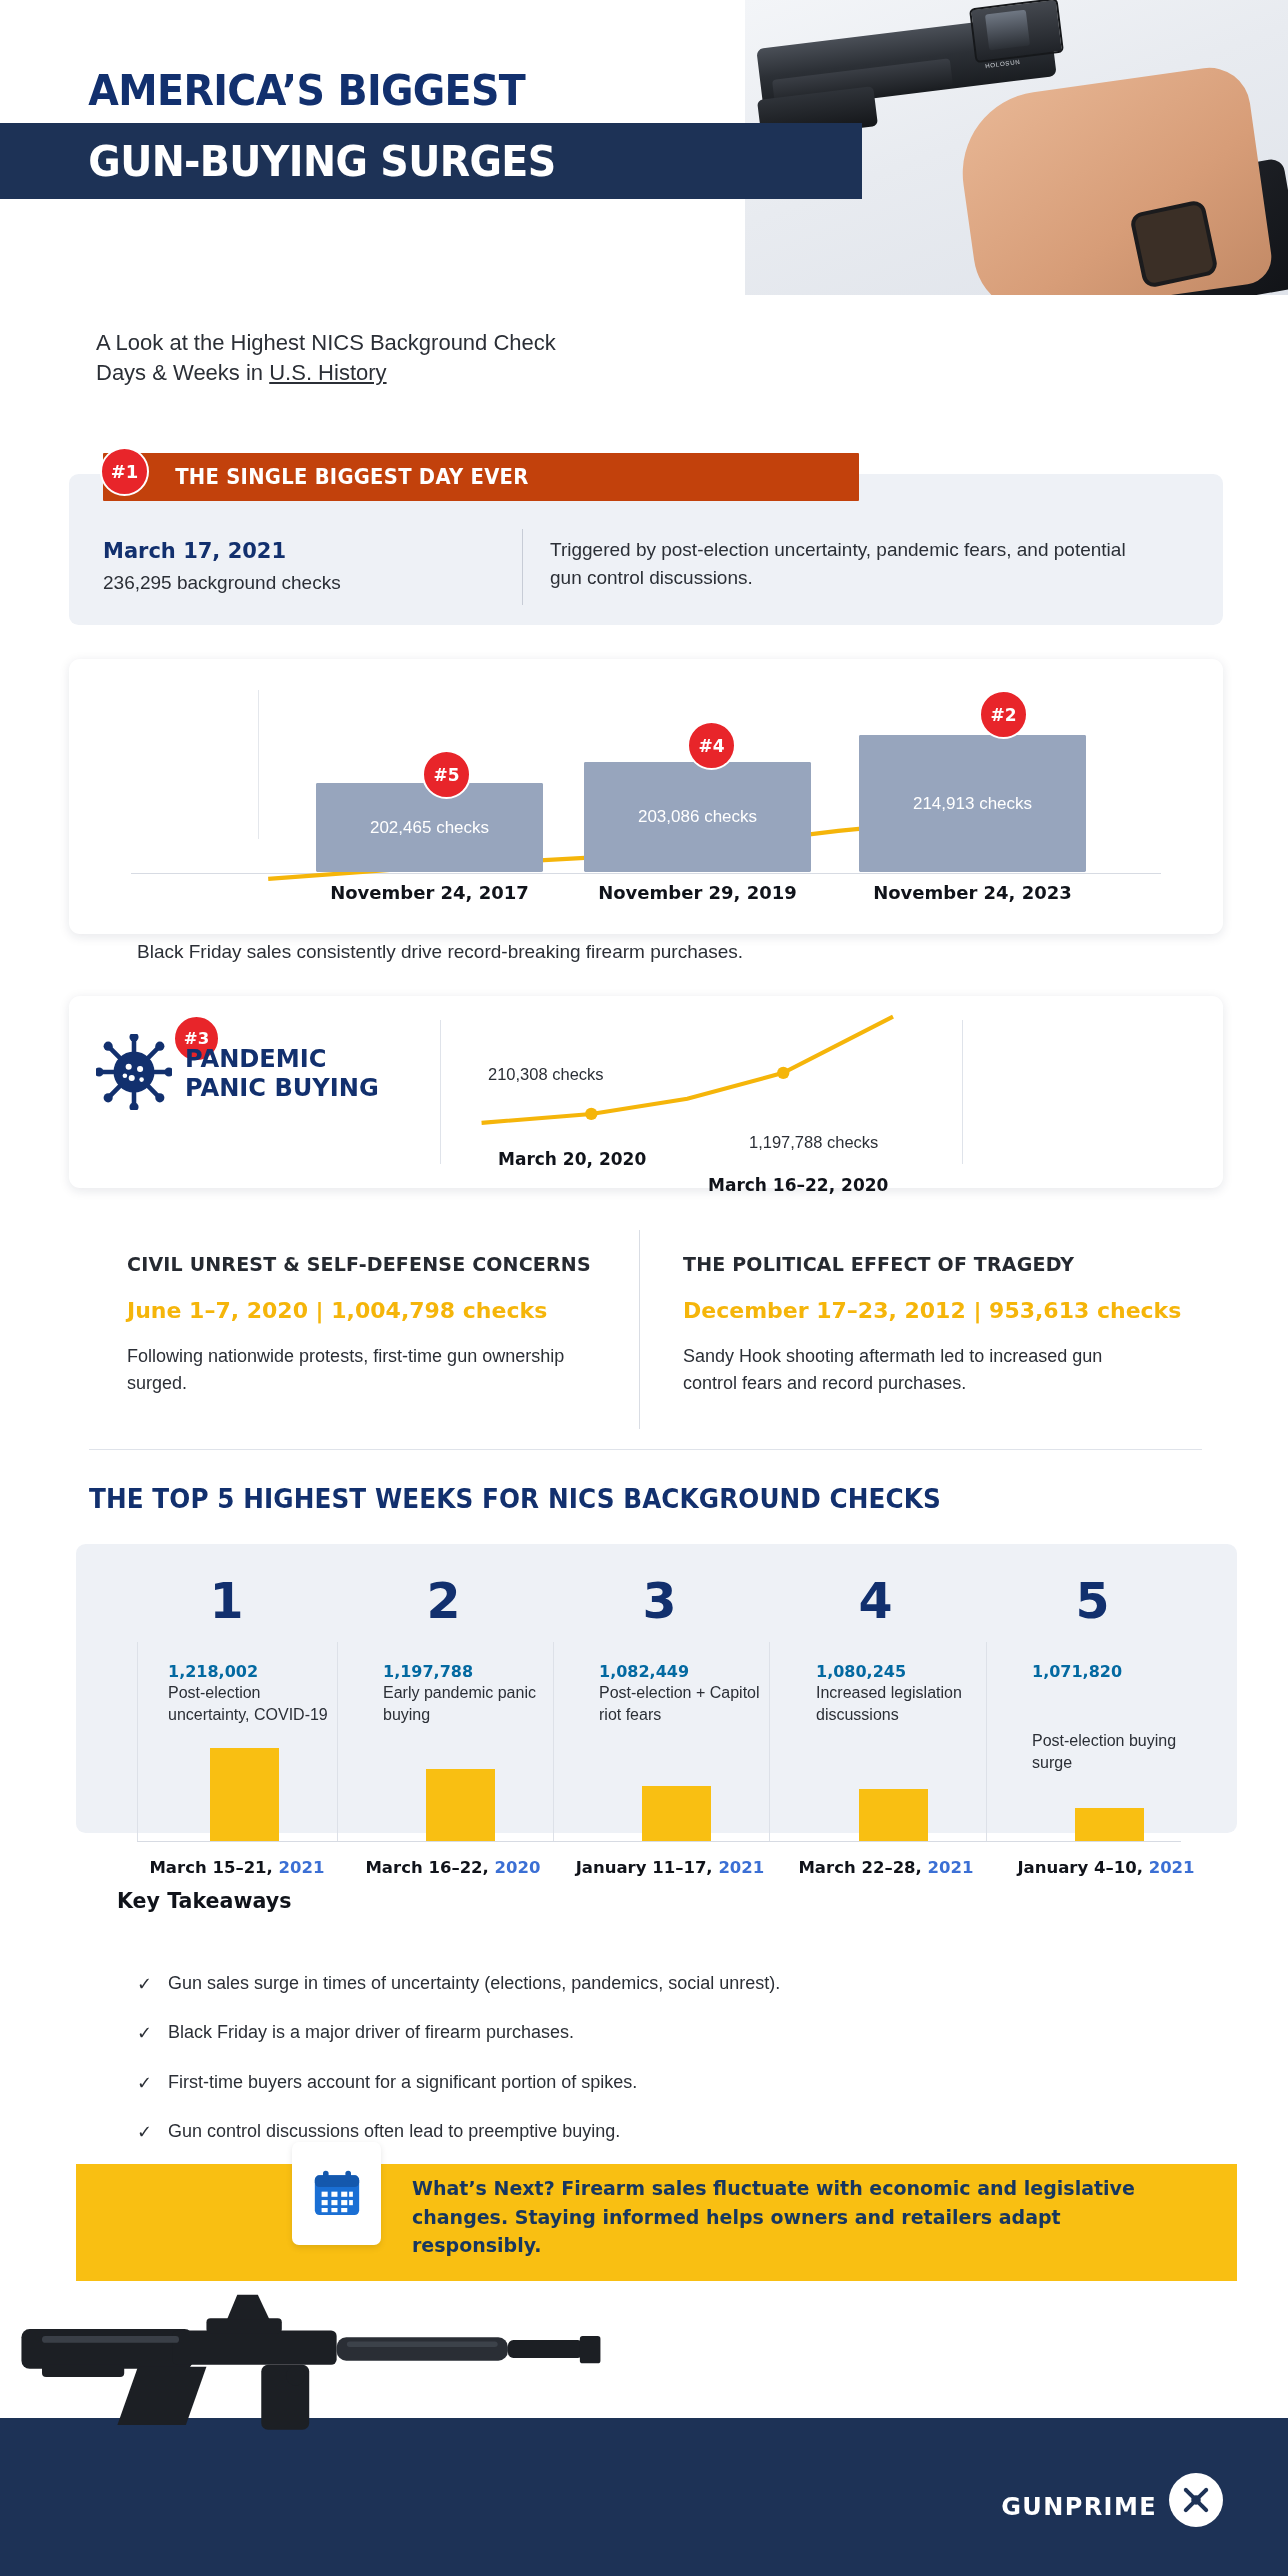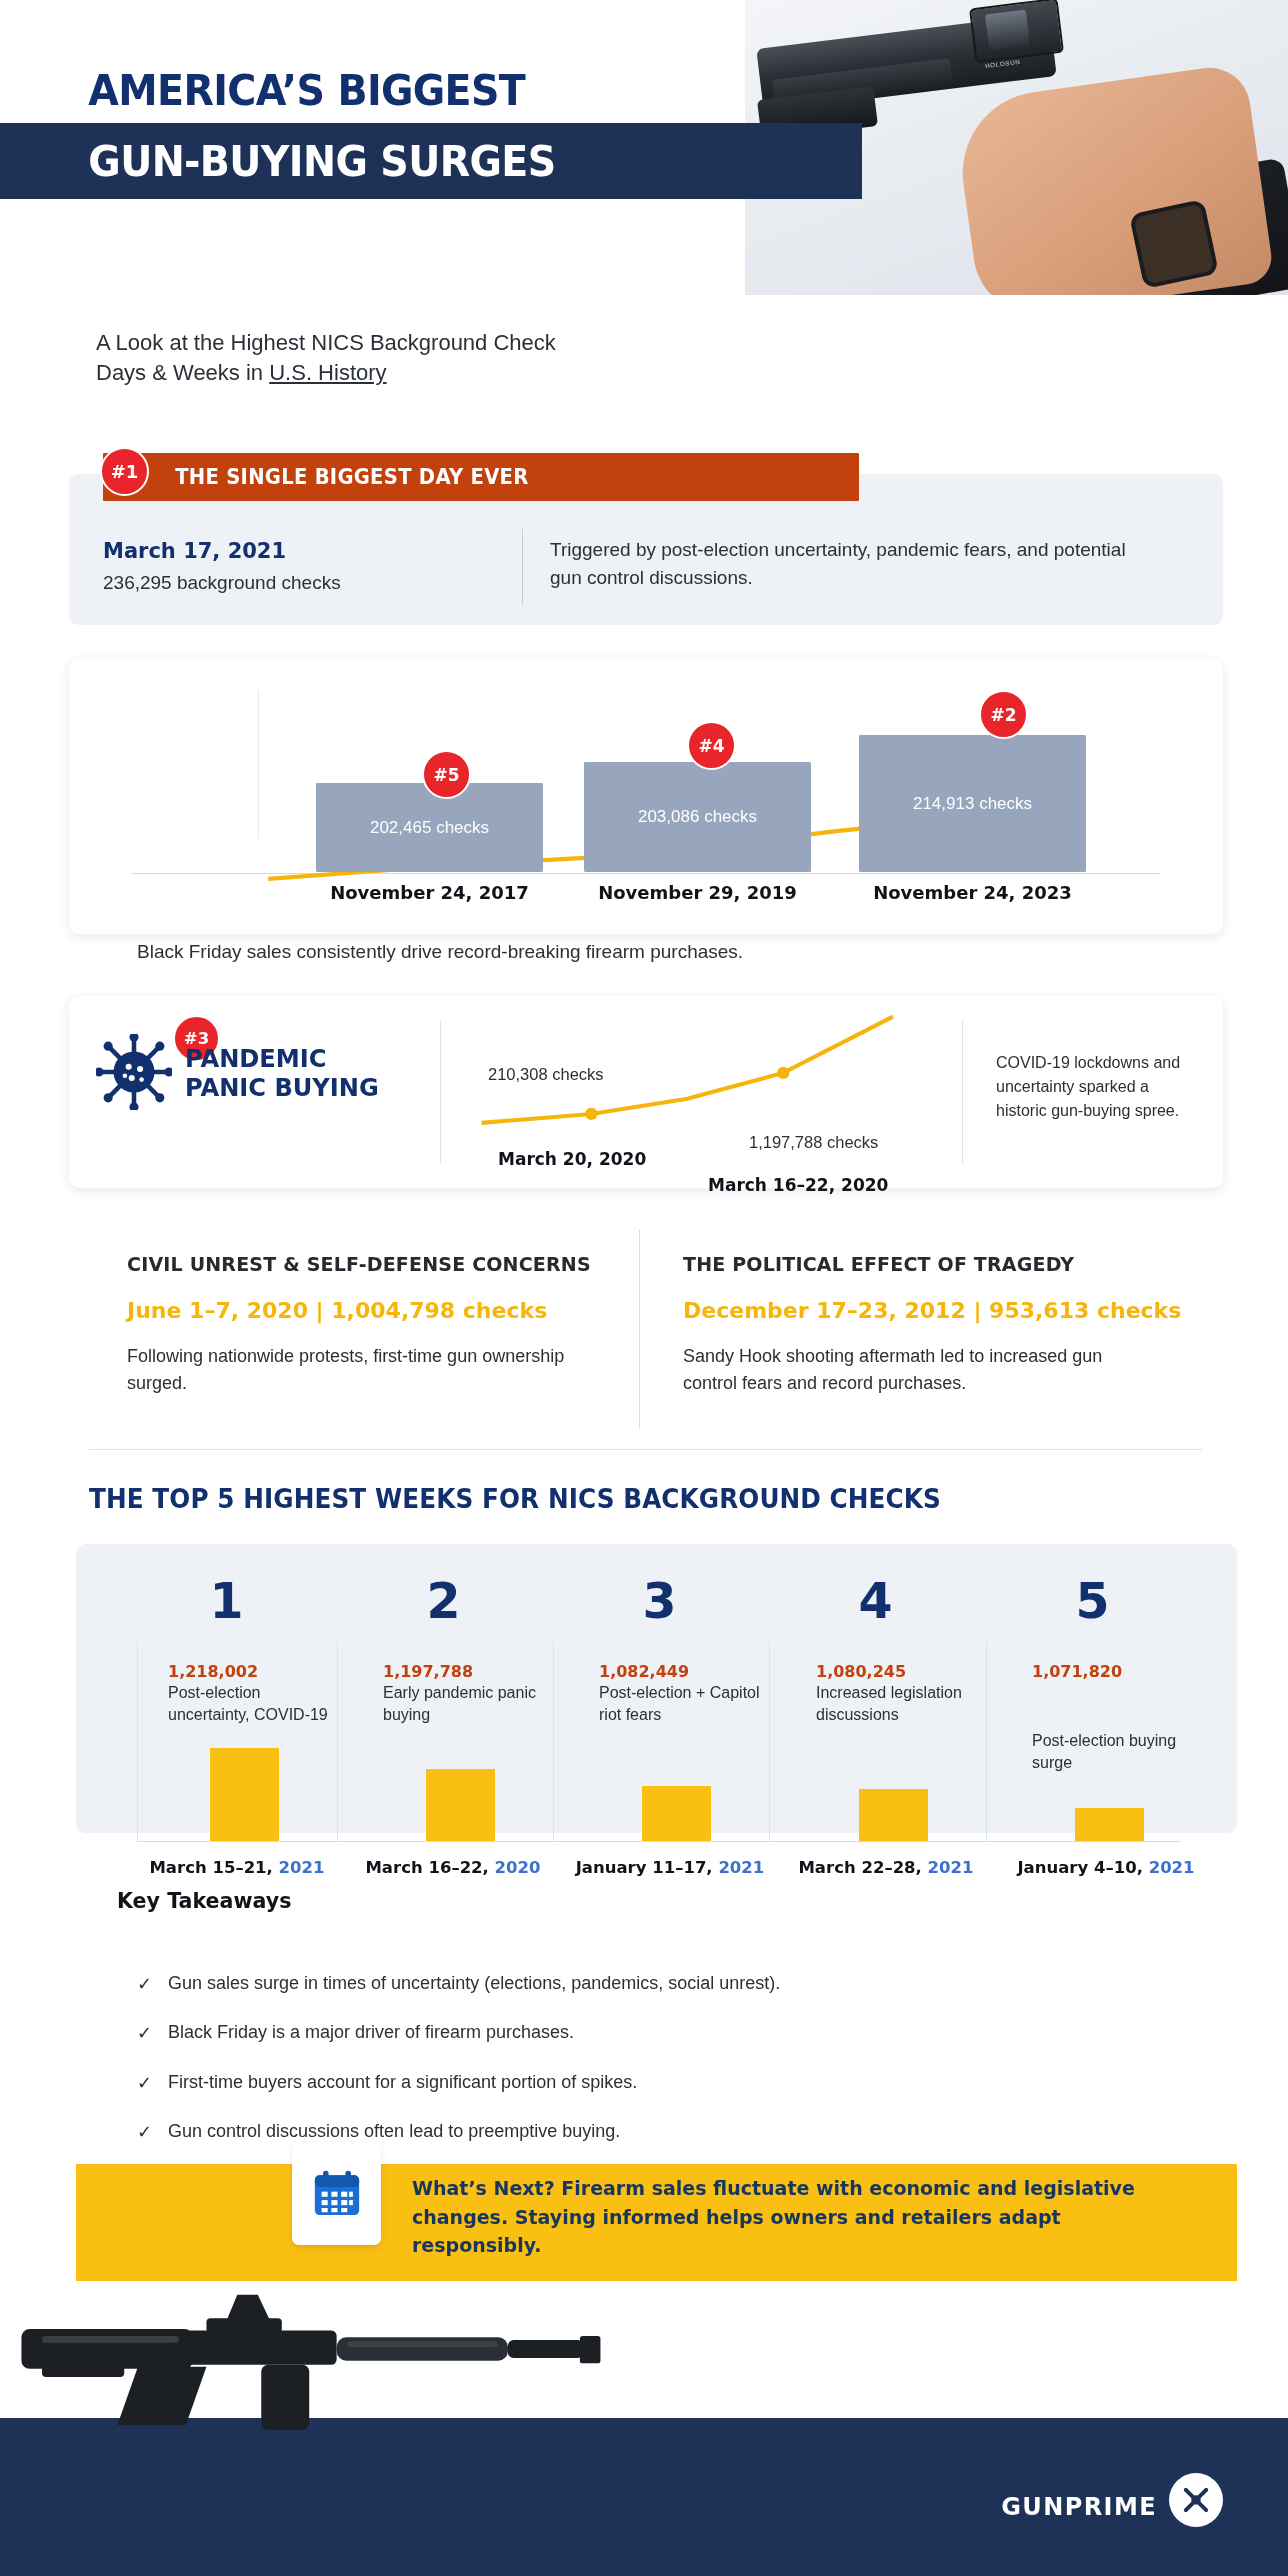--- a/index.html
+++ b/index.html
@@ -380,21 +380,21 @@
     font-size: 49px;
     color: #12306e;
     text-align: center;
     width: 165px;
   }
   .rank-val {
     position: absolute;
     font-family: "DejaVu Sans", sans-serif;
     font-weight: bold;
     font-size: 16px;
-    color: #c2410c;
+    color: #0369a1;
   }
   .rank-desc {
     position: absolute;
     font-size: 16px;
     line-height: 1.35;
     color: #2b2f36;
     width: 172px;
   }
   .rank-bar {
     position: absolute;
@@ -622,21 +622,20 @@
   <svg style="position:absolute;left:440px;top:996px;width:522px;height:192px;" viewBox="0 0 760 280" width="522" height="192">
     <polyline points="60,185 220,172 360,150 500,112 660,30" fill="none" stroke="#f5b50a" stroke-width="6"></polyline>
     <circle cx="220" cy="172" r="9" fill="#f5b50a"></circle>
     <circle cx="500" cy="112" r="9" fill="#f5b50a"></circle>
   </svg>
 
   <div class="p-lab" style="left:488px; top:1065px;">210,308 checks</div>
   <div class="p-lab" style="left:749px; top:1133px;">1,197,788 checks</div>
   <div class="p-date" style="left:498px; top:1149px;">March 20, 2020</div>
   <div class="p-date" style="left:708px; top:1175px;">March 16–22, 2020</div>
-  <div class="sec3-desc">COVID-19 lockdowns and uncertainty sparked a historic gun-buying spree.</div>
 
   <div class="col-head" style="left:127px; top:1252px;">CIVIL UNREST &amp; SELF-DEFENSE CONCERNS</div>
   <div class="col-stat" style="left:127px; top:1298px;">June 1–7, 2020 | 1,004,798 checks</div>
   <div class="col-body" style="left:127px; top:1343px;">Following nationwide protests, first-time gun ownership surged.</div>
 
   <div class="col-sep"></div>
 
   <div class="col-head" style="left:683px; top:1252px;">THE POLITICAL EFFECT OF TRAGEDY</div>
   <div class="col-stat" style="left:683px; top:1298px;">December 17–23, 2012 | 953,613 checks</div>
   <div class="col-body" style="left:683px; top:1343px;">Sandy Hook shooting aftermath led to increased gun control fears and record purchases.</div>

